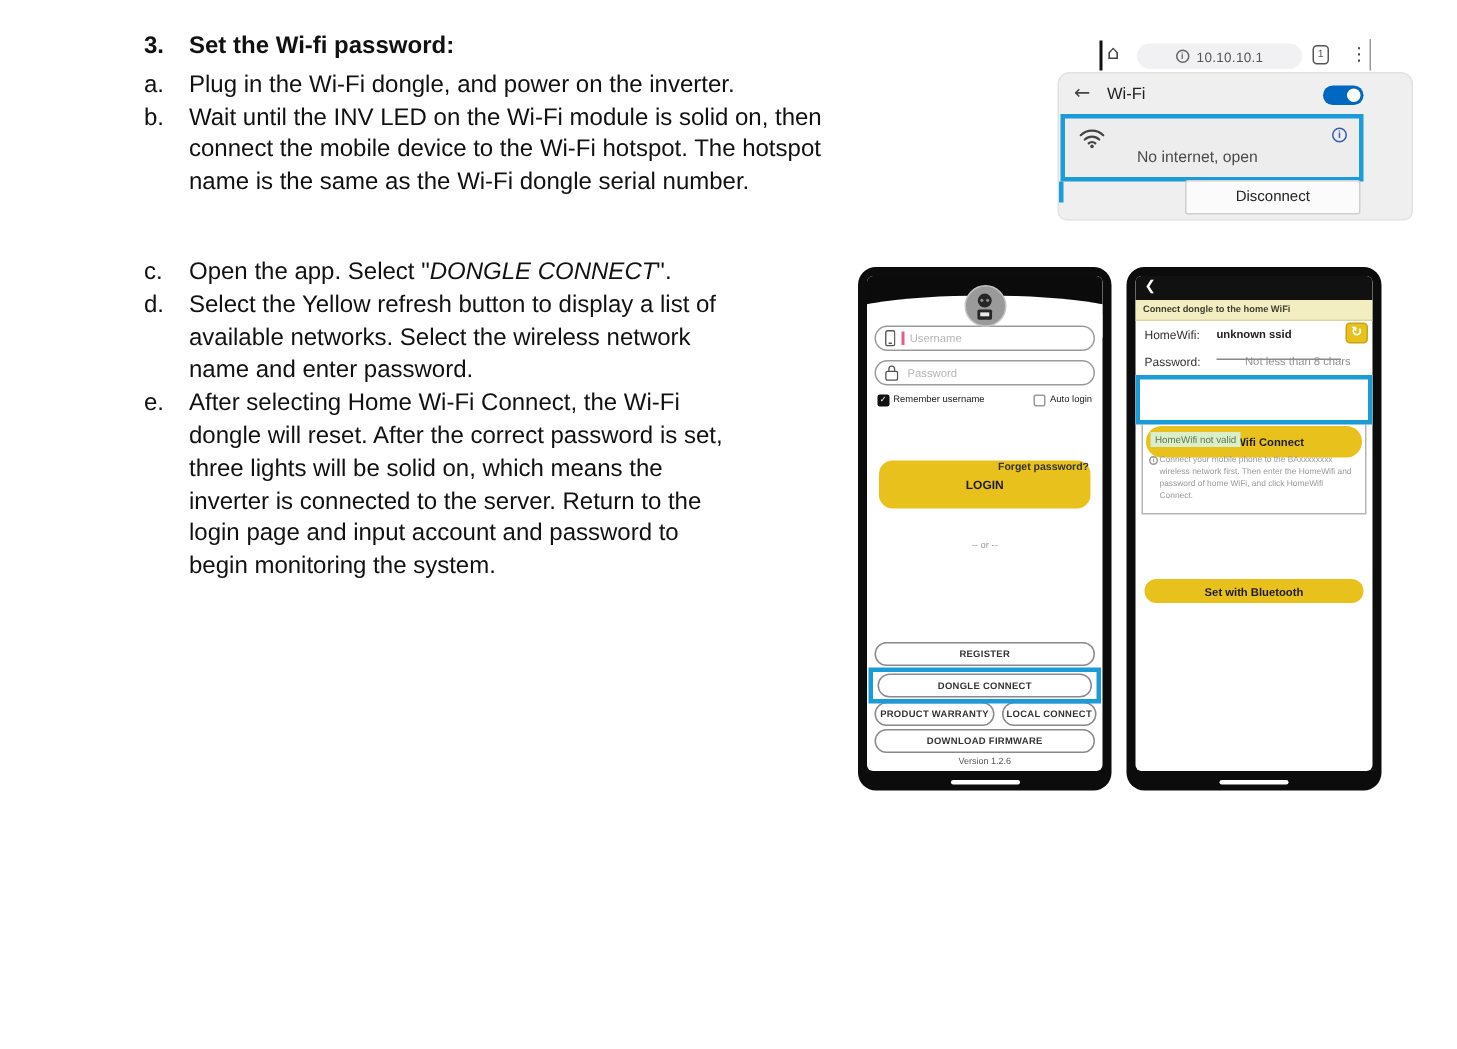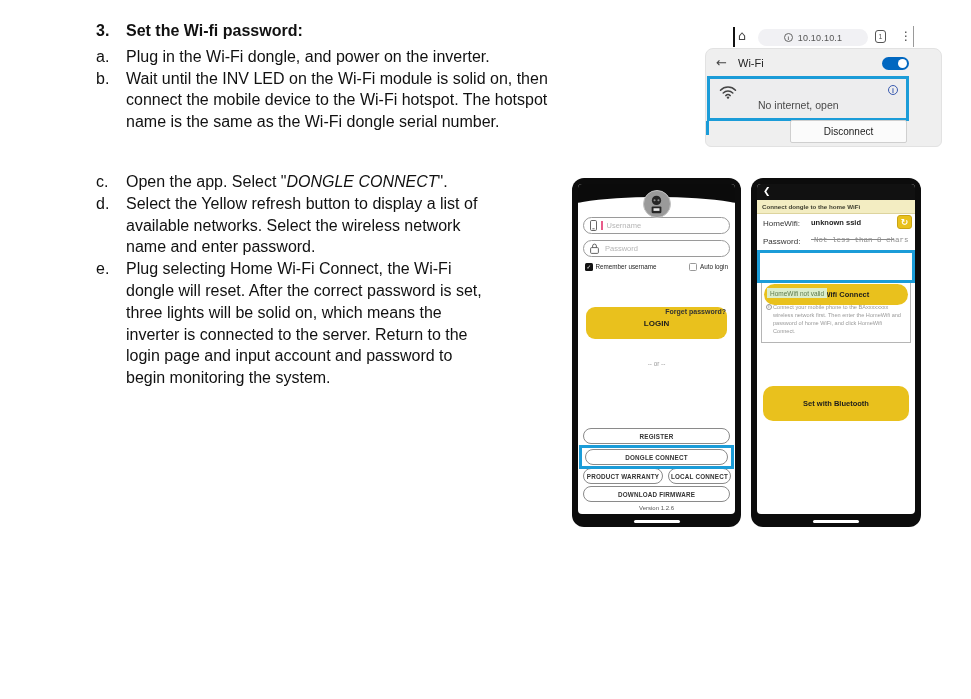--- a/index.html
+++ b/index.html
@@ -84,32 +84,32 @@
 
   
   .rp-topbar { position:absolute; left:0; right:0; top:0; height:16px; background:#111; }
   .rp-back { position:absolute; left:6px; top:2px; color:#fff; font-size:9px; font-weight:bold; font-family:"DejaVu Sans",sans-serif; }
   .rp-cream { position:absolute; left:0; right:0; top:16px; height:14px; background:var(--header-cream,#F3EDC2);
               border-bottom:1px solid #ddd49e; display:flex; align-items:center; padding-left:5px;
               font-size:6.2px; font-weight:bold; color:#3f3f2f; }
   .rp-label { position:absolute; left:6px; font-size:8px; color:#333; }
   .rp-value { position:absolute; border-bottom:1px solid #888; font-size:7.5px; padding-bottom:12px; }
   .hw-value { left:54px; right:21px; top:34px; font-weight:bold; color:#222; }
-  .pw-value { left:57px; right:6px; top:52px; color:#8f8f8f;font-family:Liberation Mono, monospace; }
+  .pw-value { left:73px; right:6px; top:52px; color:#8f8f8f; }
   .refresh-btn { position:absolute; right:3px; top:31px; width:15px; height:14px; background:var(--accent-yellow,#E9C11D);
                  border:1px solid #c9a415; border-radius:3px; display:flex; align-items:center; justify-content:center;
                  color:#fff; font-size:9px; font-weight:bold; font-family:"DejaVu Sans",sans-serif; }
   .rp-box { position:absolute; left:4px; right:4px; top:66px; height:93px; border:1px solid #b5b5b5; background:#fff; }
   .rp-hl { position:absolute; left:0; right:0; top:66px; height:33px; border:3px solid var(--highlight-blue,#1B9CD8); background:#fff; z-index:2; }
   .hw-connect-btn { position:absolute; left:7px; right:7px; top:72px; height:21px; border-radius:10.5px; font-size:7.5px; z-index:3; }
   .valid-badge { position:absolute; left:10px; top:104px; background:var(--valid-green,#DCEDCB); color:#5d7a4c;
                  font-size:6.5px; padding:1.5px 3px; z-index:3; }
   .rp-info { position:absolute; left:9px; right:9px; top:119px; font-size:5.6px; line-height:8px; color:#9a9a9a; padding-left:7px; z-index:3; }
   .rp-info .info-circle { position:absolute; left:0; top:0.5px; width:6px; height:6px; border:0.8px solid #9a9a9a; color:#9a9a9a; font-size:4.5px; }
-  .bt-btn { position:absolute; left:6px; right:6px; top:174px; height:35px; border-radius:10px; font-size:7.5px; }
+  .bt-btn { position:absolute; left:6px; right:6px; top:174px; height:16px; border-radius:10px; font-size:7.5px; }
 </style>
 </head>
 <body>
 
 <div class="canvas">
 
   <div class="doc">
     <div class="doc-row doc-heading">
       <span class="marker">3.</span>
       <span>Set the Wi-fi password:</span>
@@ -130,21 +130,21 @@
       <div><span>Open the app. Select "</span><span class="italic">DONGLE CONNECT</span><span>".</span></div>
     </div>
     <div class="doc-row">
       <span class="marker">d.</span>
       <div>Select the Yellow refresh button to display a list of</div>
       <div>available networks. Select the wireless network</div>
       <div>name and enter password.</div>
     </div>
     <div class="doc-row">
       <span class="marker">e.</span>
-      <div>Plug selecting Home Wi-Fi Connect, the Wi-Fi</div>
+      <div>After selecting Home Wi-Fi Connect, the Wi-Fi</div>
       <div>dongle will reset. After the correct password is set,</div>
       <div>three lights will be solid on, which means the</div>
       <div>inverter is connected to the server. Return to the</div>
       <div>login page and input account and password to</div>
       <div>begin monitoring the system.</div>
     </div>
   </div>
 
   <div class="wifi-shot">
     <div class="browser-bar">

